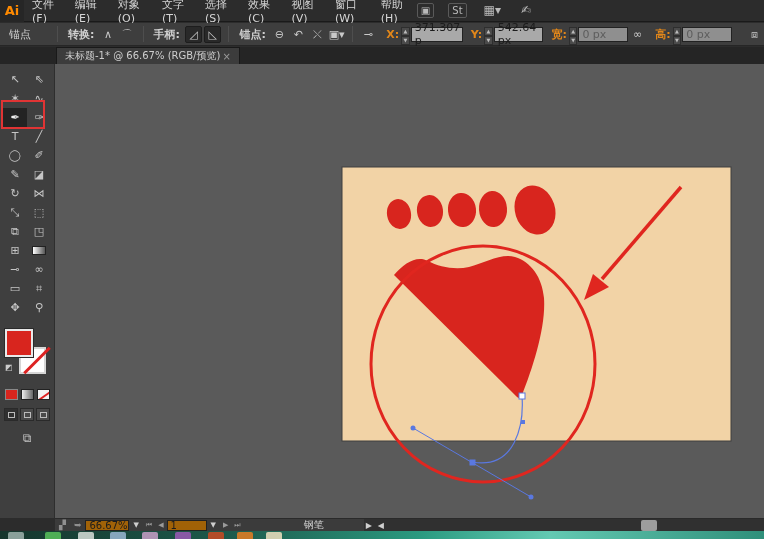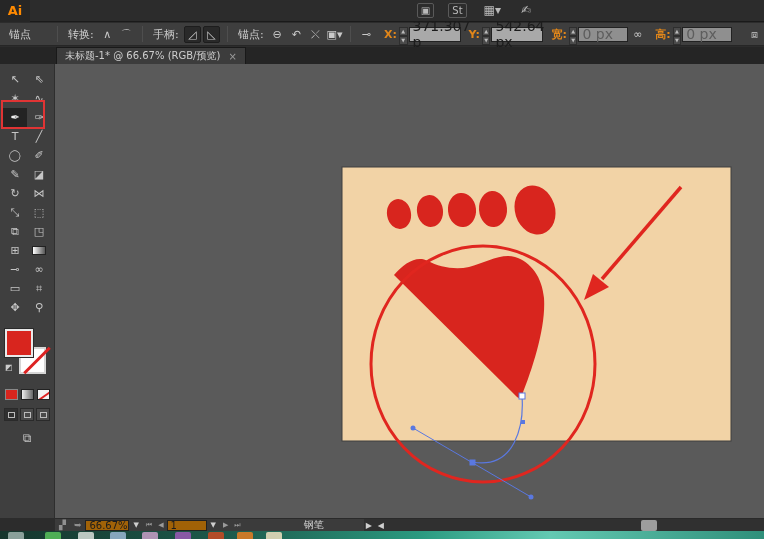--- a/index.html
+++ b/index.html
@@ -16,39 +16,39 @@
     display:flex; align-items:center; cursor:default; }
   #menu-right { margin-left:auto; display:flex; align-items:center; gap:14px; padding-right:230px; }
   .mr-icon { color:#b9b9b9; font-size:10px; border:1px solid #5a5a5a; padding:0 3px;
     border-radius:2px; line-height:13px; }
   .mr-icon.noborder { border:none; font-size:12px; }
 
   
   #controlbar { position:absolute; left:0; top:23px; width:764px; height:23px;
     background:#3e3e3e; border-bottom:1px solid #262626; display:flex; align-items:center;
     font-size:11px; color:#cfcfcf; }
-  .cb-label { padding:0 4px; white-space:nowrap; }
+  .cb-label { padding:0 4px; white-space:nowrap;font-weight:bold; }
   .cb-label.bold { font-weight:normal; padding-left:9px; padding-right:20px; }
   .cb-label.orange { color:#e0861a; font-weight:bold; padding:0 2px 0 8px; }
   .cb-icon { width:18px; height:17px; display:flex; align-items:center; justify-content:center;
     color:#c9c9c9; font-size:11px; margin:0 1px; border-radius:2px; }
   .cb-icon.pressed { background:#292929; border:1px solid #1d1d1d; }
   .cb-sep { width:1px; height:16px; background:#2c2c2c; border-right:1px solid #4e4e4e; margin:0 6px; }
   .stepper { width:9px; height:15px; display:flex; flex-direction:column; margin-right:1px; }
   .stepper span { font-size:5px; color:#bbb; line-height:7px; text-align:center;
     background:#4a4a4a; border:1px solid #2e2e2e; }
-  .cb-field { background:#a9a9a9; border:1px solid #222; color:#1c1c1c; font-size:14px;
+  .cb-field { background:#a9a9a9; border:1px solid #222; color:#1c1c1c; font-size:11px;
     height:15px; display:flex; align-items:center; padding:0 3px; }
   .cb-field.dim { background:#8f8f8f; color:#5d5d5d; }
 
   
   #tabbar { position:absolute; left:0; top:47px; width:764px; height:17px; background:#252525;
     display:flex; align-items:flex-end; }
   #doctab { height:17px; background:#3c3c3c; border:1px solid #191919; border-bottom:none;
-    display:flex; align-items:center; gap:8px; padding:0 8px; margin-left:56px; }
+    display:flex; align-items:center; gap:2px; padding:0 8px; margin-left:56px; }
   #doctab .title { color:#cfcfcf; font-size:10px; white-space:nowrap; }
   #doctab .close { color:#9a9a9a; font-size:10px; }
 
   
   #toolbar { position:absolute; left:0; top:64px; width:55px; height:454px; background:#3f3f3f;
     border-right:1px solid #2e2e2e; padding-top:6px; }
   #tools { display:grid; grid-template-columns:24px 24px; justify-content:center; }
   .tool { width:24px; height:19px; display:flex; align-items:center; justify-content:center;
     color:#c6c6c6; font-size:11px; }
   .tool.selected { background:#232323; color:#efefef; }
@@ -101,20 +101,31 @@
     background:linear-gradient(90deg,#15352c 0%,#1d5a4c 30%,#2a9a80 55%,#63c9b2 72%,#2f8f7a 100%); }
   .tb-icon { position:absolute; top:1px; width:16px; height:7px; border-radius:2px 2px 0 0; opacity:.85; }
 </style>
 </head>
 <body>
 
 <div id="app">
 
   <div id="menubar">
     <div id="ai-logo">Ai</div>
+    <div id="menu-items" style="display: flex;">
+        <span class="menu-item">文件(F)</span>
+        <span class="menu-item">编辑(E)</span>
+        <span class="menu-item">对象(O)</span>
+        <span class="menu-item">文字(T)</span>
+        <span class="menu-item">选择(S)</span>
+        <span class="menu-item">效果(C)</span>
+        <span class="menu-item">视图(V)</span>
+        <span class="menu-item">窗口(W)</span>
+        <span class="menu-item">帮助(H)</span>
+      </div>
     <div id="menu-right">
         <span class="mr-icon">▣</span>
         <span class="mr-icon">St</span>
         <span class="mr-icon noborder">▦▾</span>
         <span class="mr-icon noborder">✍</span>
       </div>
   </div>
 
   <div id="controlbar">
     <span class="cb-label bold">锚点</span>

